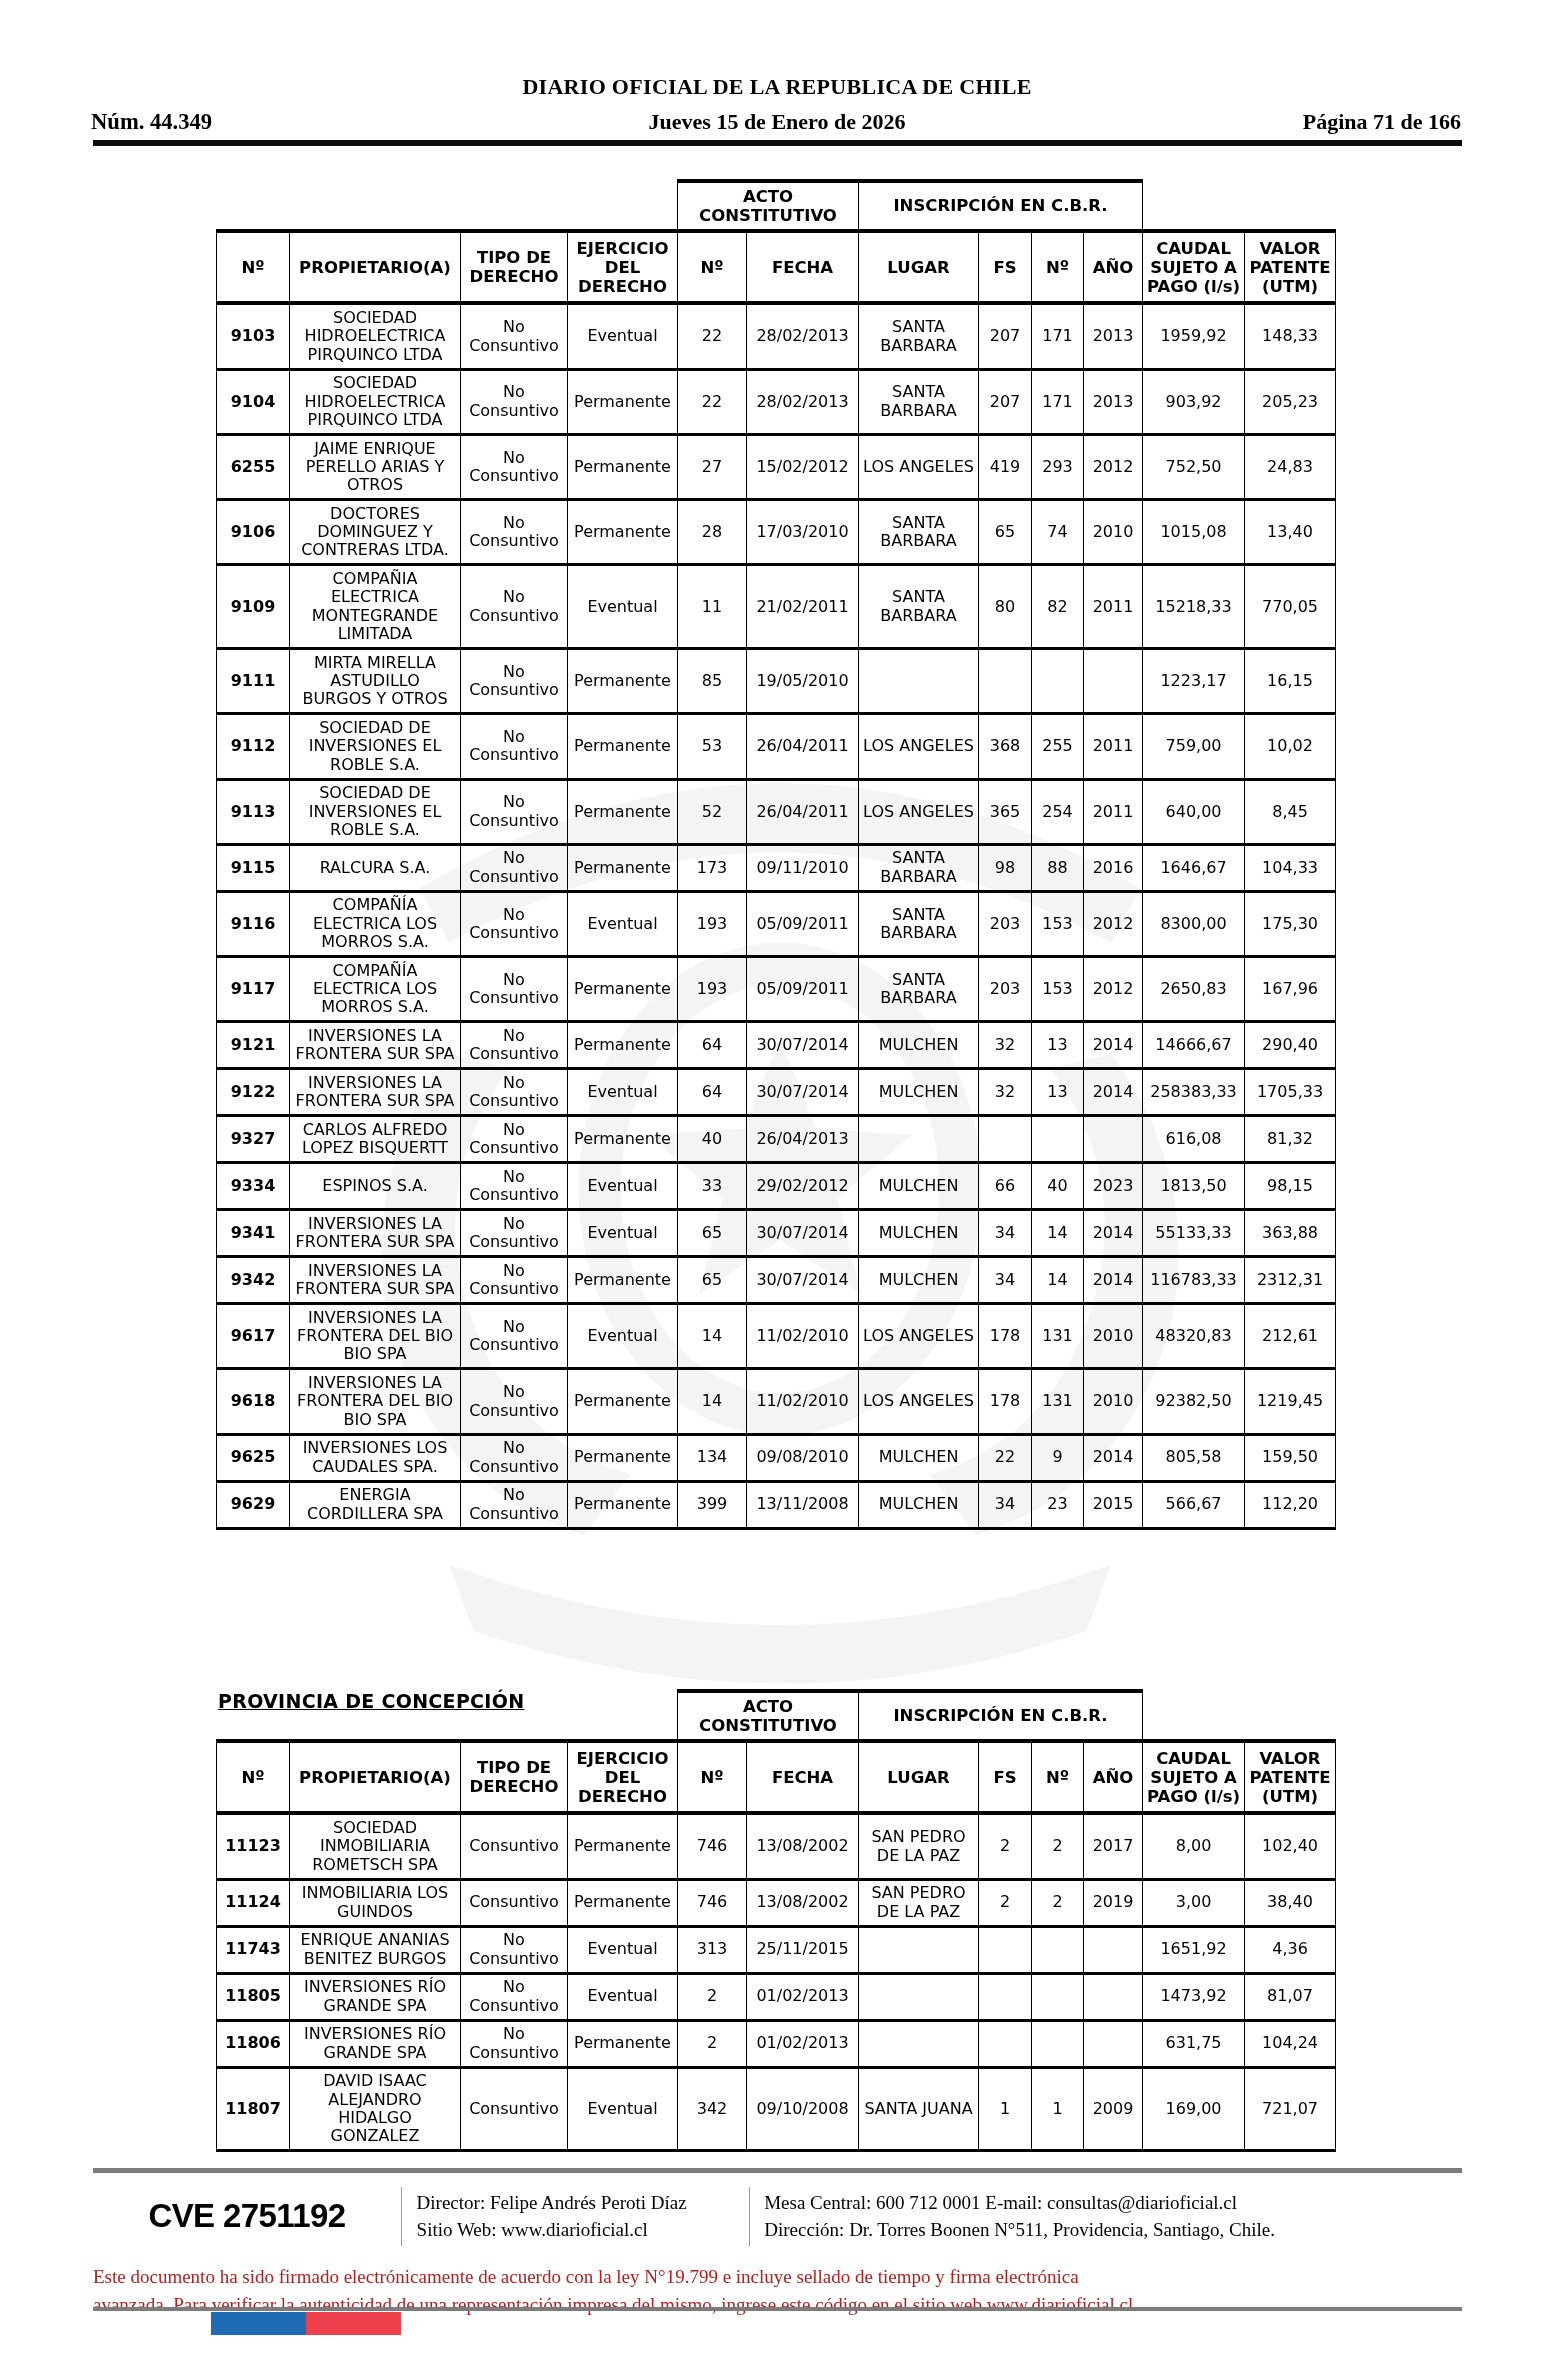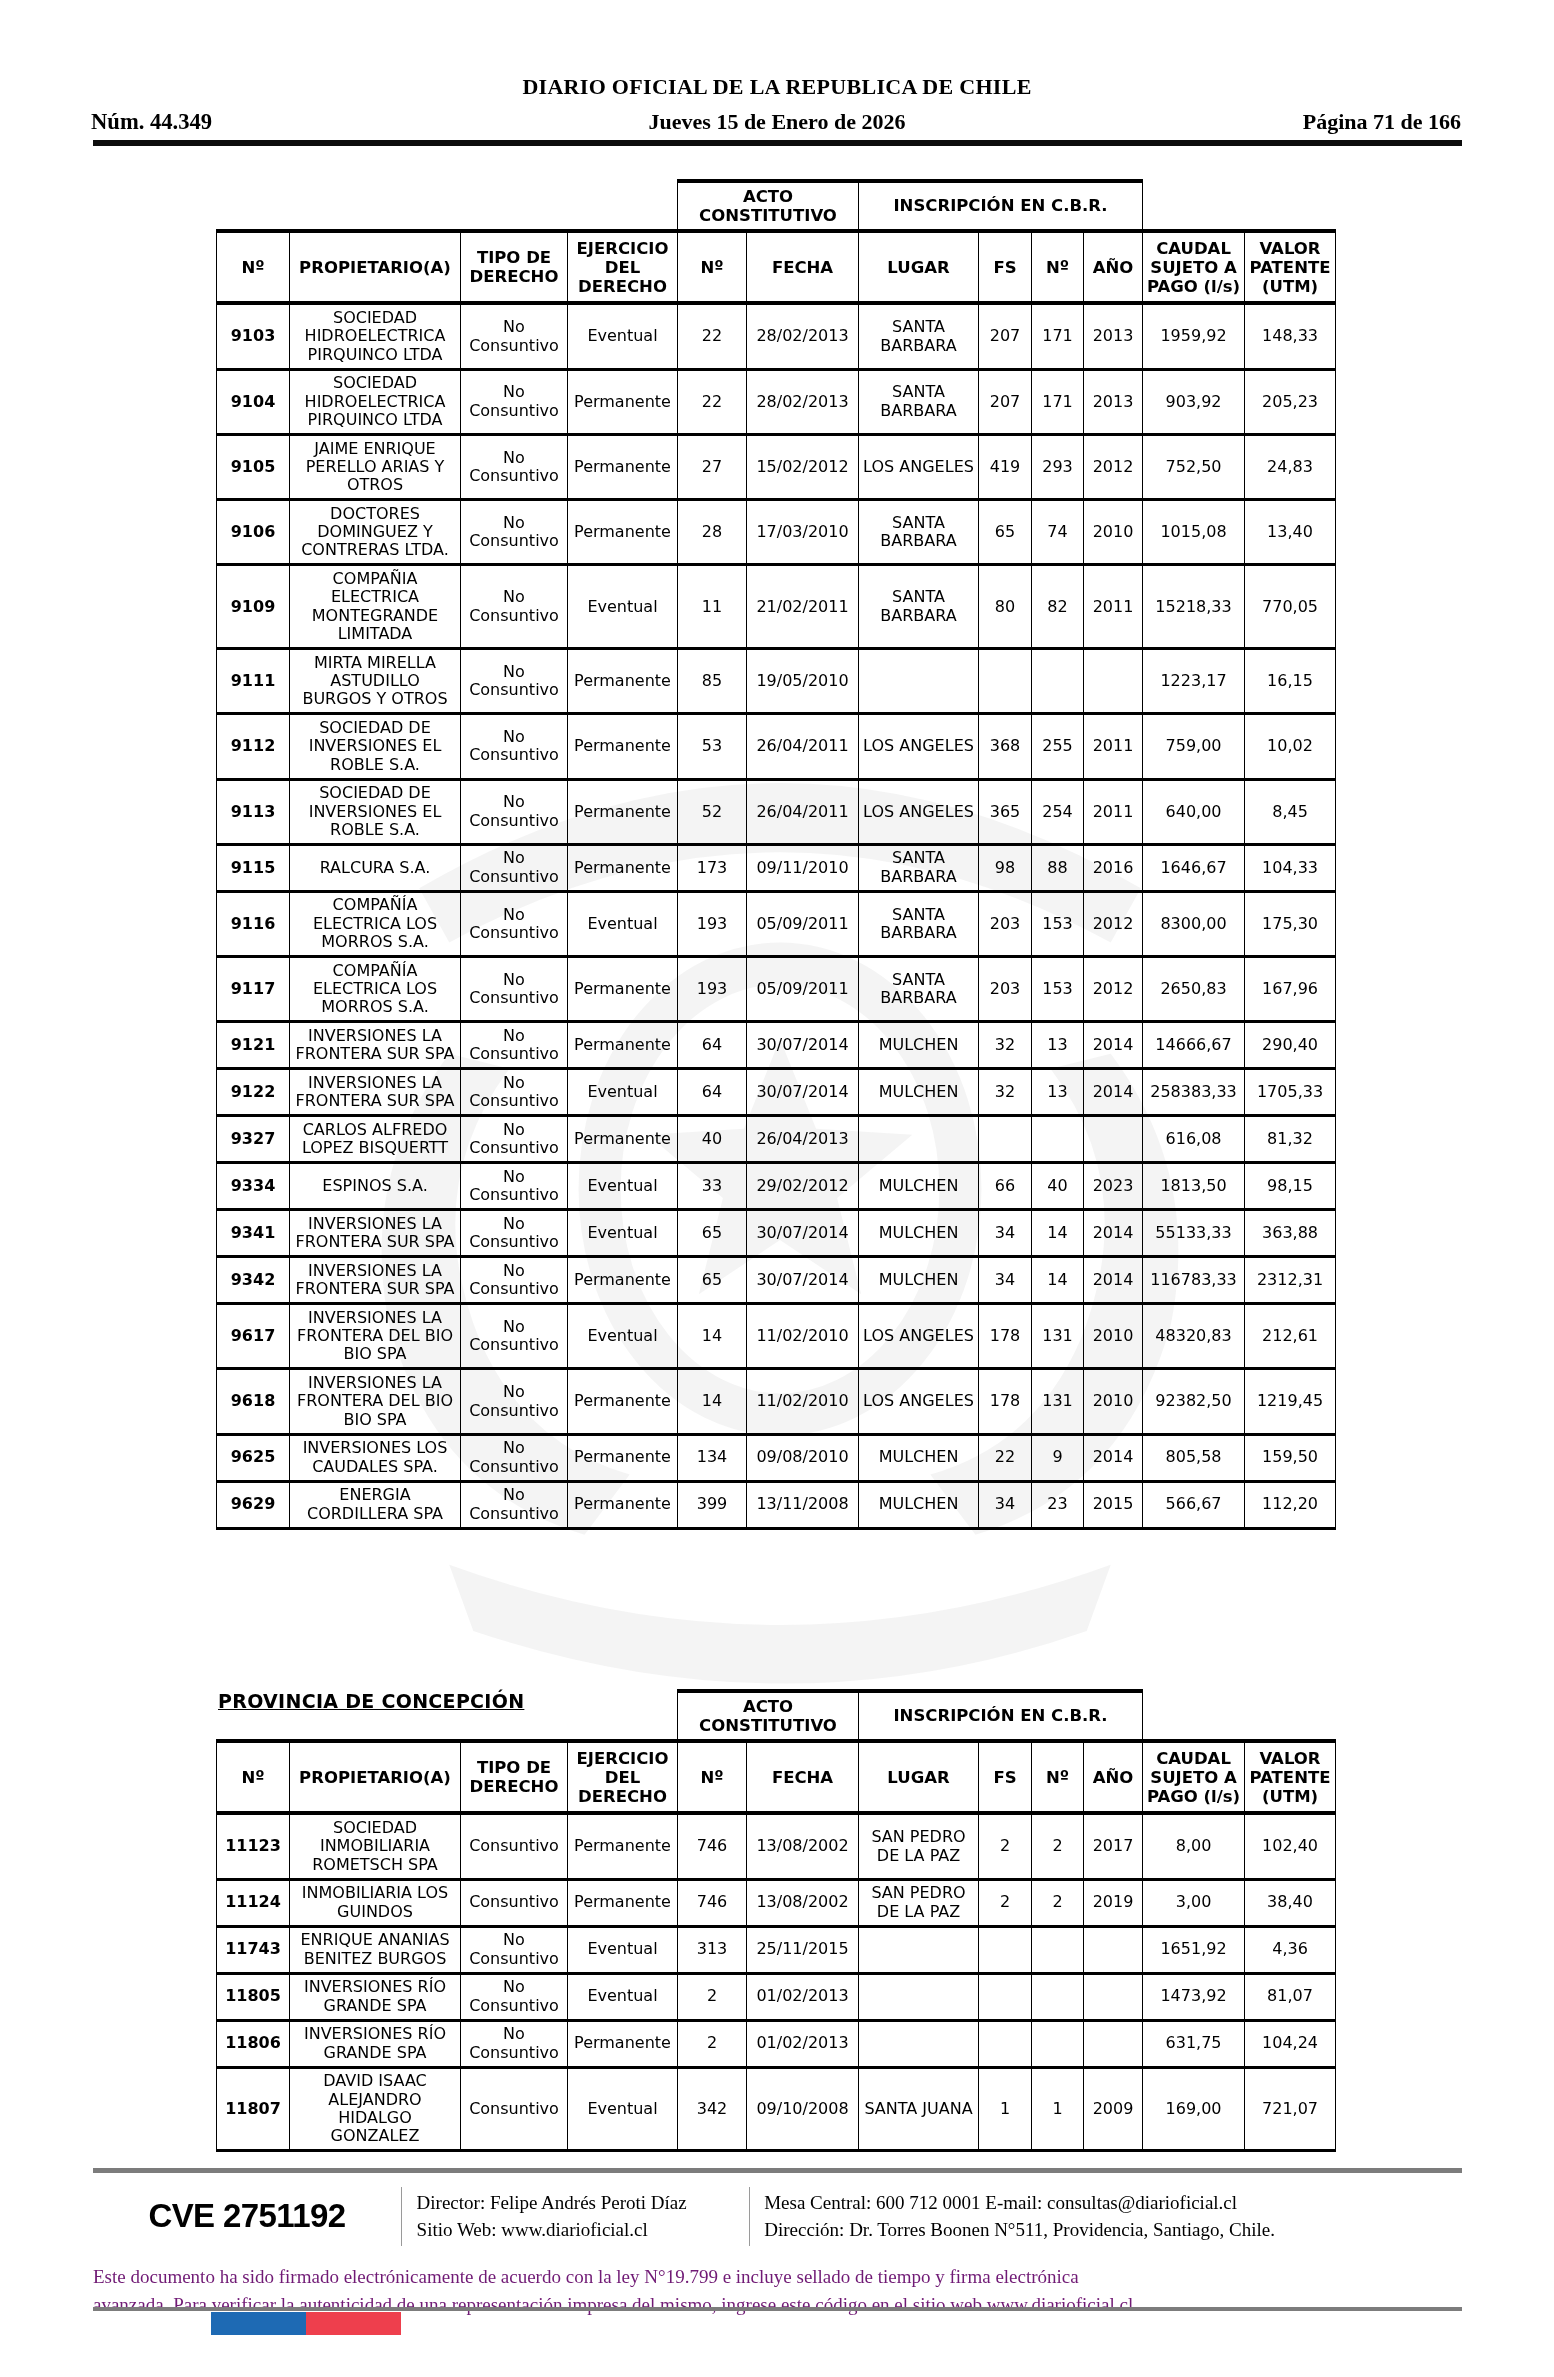--- a/index.html
+++ b/index.html
@@ -47,21 +47,21 @@
   .foot-rule-top{position:absolute;top:2168px;left:93px;width:1369px;height:4.9px;background:#7c7c7c;}
   .cve-block{position:absolute;top:2187px;left:93px;width:1369px;display:flex;align-items:stretch;}
   .cve-cell{width:308px;display:flex;align-items:center;justify-content:center;
             font:bold 33px "Liberation Sans",sans-serif;letter-spacing:-0.6px;}
   .fcol{border-left:1.8px solid #9a9a9a;padding:2.4px 0 2.4px 14.6px;
         font:19px "Liberation Serif",serif;line-height:27px;}
   .fcol .lb{font-weight:normal;}
   .fcol2{width:332px;}
   .fcol3{flex:1;}
   .legal{position:absolute;top:2263px;left:93px;width:1372px;
-         font:19px "Liberation Serif",serif;line-height:28px;color:#701a75;}
+         font:19px "Liberation Serif",serif;line-height:28px;color:#b91c1c;}
   .foot-rule-bottom{position:absolute;top:2307px;left:93px;width:1369px;height:3.7px;background:#7c7c7c;}
   .flag{position:absolute;top:2312px;left:211px;width:190px;height:23px;display:flex;}
   .flag .b{width:95px;height:23px;}
   .flag .r{width:95px;height:23px;}
 </style>
 </head>
 <body>
 
 <div class="hdr-num">Núm. 44.349</div>
 <div class="hdr-title">DIARIO OFICIAL DE LA REPUBLICA DE CHILE</div>
@@ -141,21 +141,21 @@
           <td class="c4">22</td>
           <td class="c5">28/02/2013</td>
           <td class="c6">SANTA BARBARA</td>
           <td class="c7">207</td>
           <td class="c8">171</td>
           <td class="c9">2013</td>
           <td class="c10">903,92</td>
           <td class="c11">205,23</td>
         </tr>
         <tr>
-          <td class="c0">9105</td>
+          <td class="c0">6255</td>
           <td class="c1">JAIME ENRIQUE PERELLO ARIAS Y OTROS</td>
           <td class="c2">No Consuntivo</td>
           <td class="c3">Permanente</td>
           <td class="c4">27</td>
           <td class="c5">15/02/2012</td>
           <td class="c6">LOS ANGELES</td>
           <td class="c7">419</td>
           <td class="c8">293</td>
           <td class="c9">2012</td>
           <td class="c10">752,50</td>

